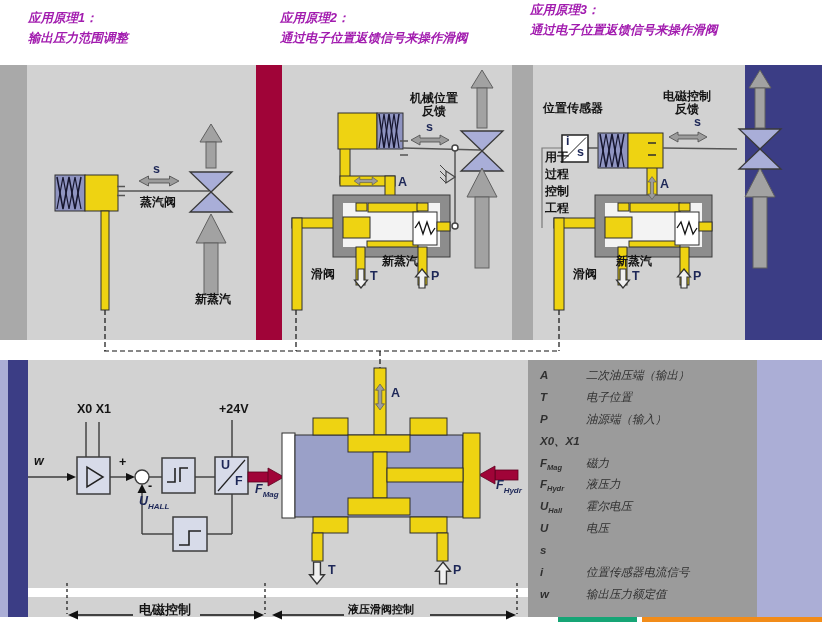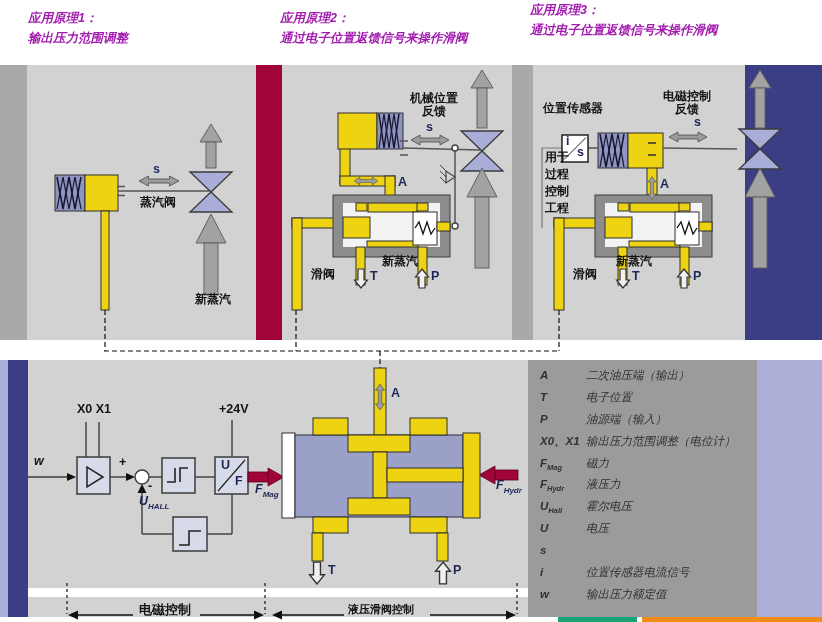--- a/index.html
+++ b/index.html
@@ -350,21 +350,20 @@
     <div class="lrow">
         <span class="lsym"><span>T</span><sub></sub></span>
         <span class="ldesc">电子位置</span>
       </div>
     <div class="lrow">
         <span class="lsym"><span>P</span><sub></sub></span>
         <span class="ldesc">油源端（输入）</span>
       </div>
     <div class="lrow">
         <span class="lsym"><span>X0、X1</span><sub></sub></span>
-        <span class="ldesc">输出压力范围调整（电位计）</span>
       </div>
     <div class="lrow">
         <span class="lsym"><span>F</span><sub>Mag</sub></span>
         <span class="ldesc">磁力</span>
       </div>
     <div class="lrow">
         <span class="lsym"><span>F</span><sub>Hydr</sub></span>
         <span class="ldesc">液压力</span>
       </div>
     <div class="lrow">

